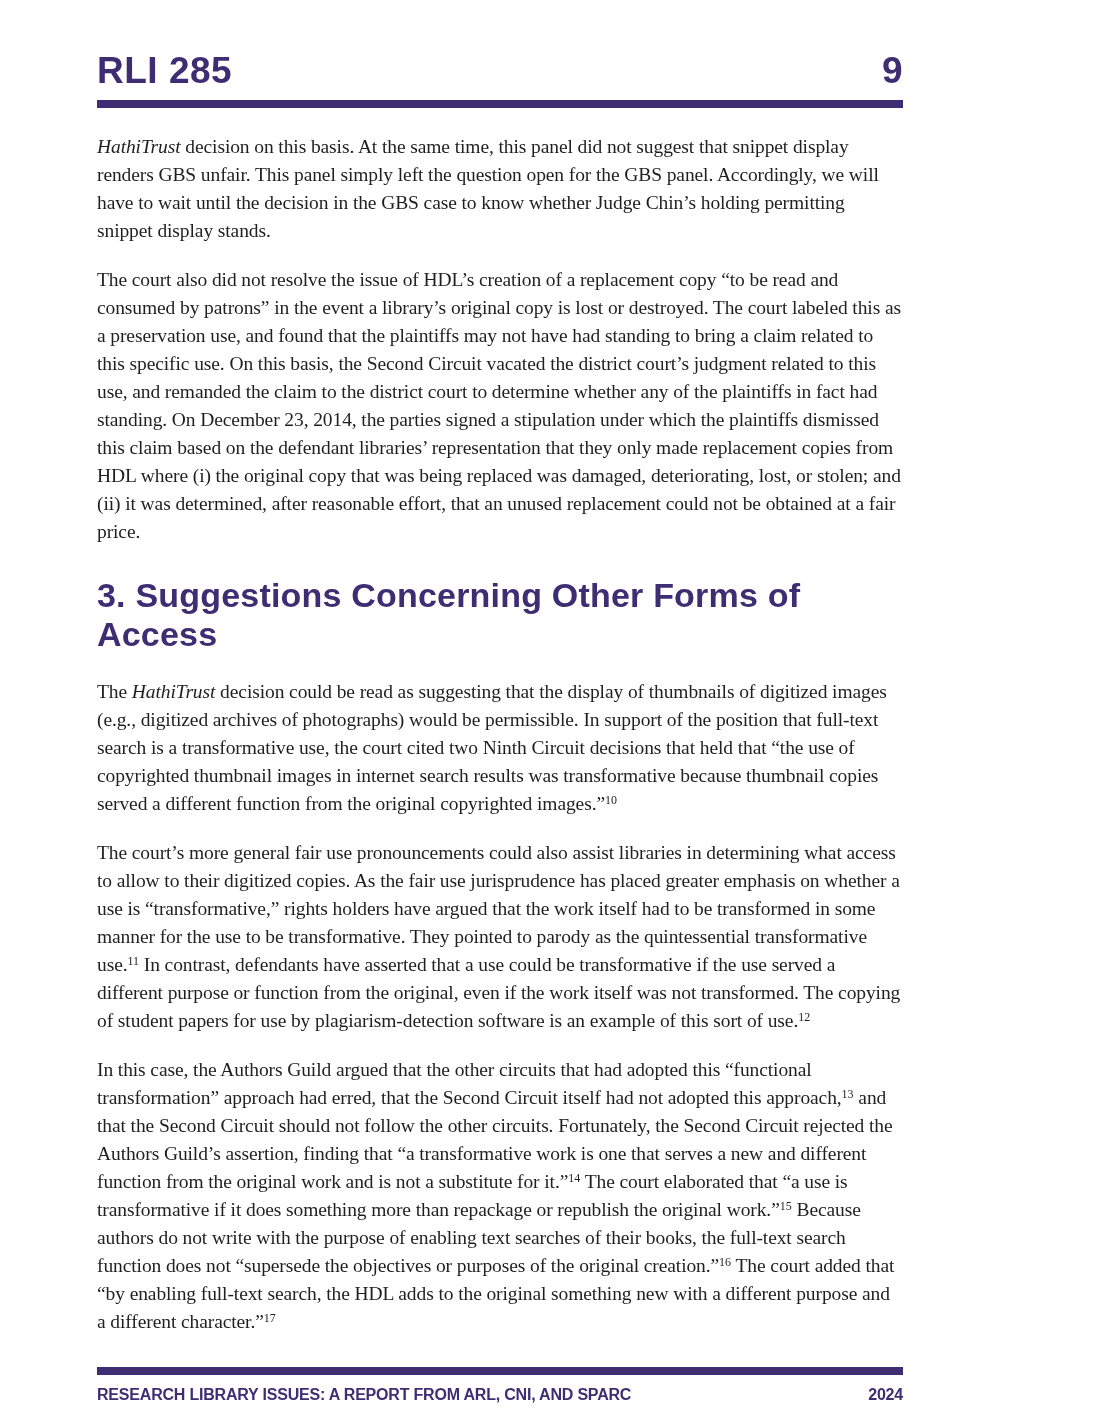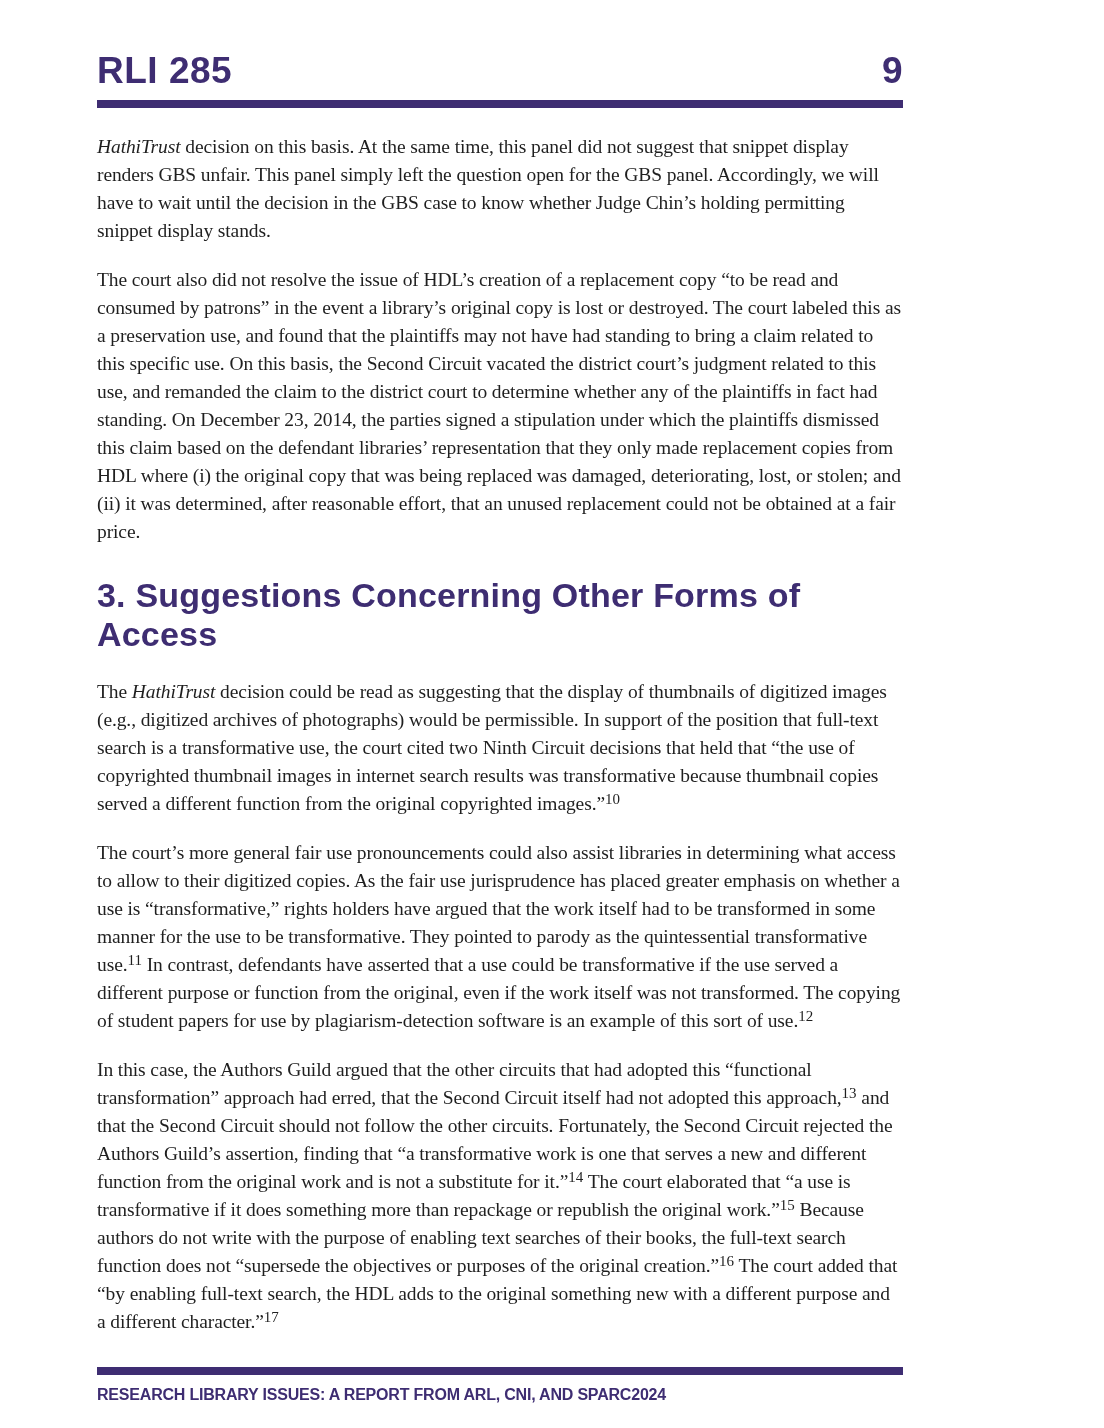--- a/index.html
+++ b/index.html
@@ -47,21 +47,21 @@
   
   .article-body {
     padding: 25px 97px 0 97px;
     font-size: 19.5px;
     line-height: 28px;
     letter-spacing: -0.1px;
   }
   .body-paragraph { margin: 0 0 21px 0; }
   .body-paragraph em { font-style: italic; }
   .body-paragraph sup {
-    font-size: 15px;
+    font-size: 12px;
     line-height: 0;
     position: relative;
     top: -6px;
     vertical-align: baseline;
     letter-spacing: 0;
   }
   .section-heading {
     font-family: "Liberation Sans", sans-serif;
     font-weight: bold;
     font-size: 34px;
@@ -76,21 +76,21 @@
     position: absolute;
     left: 0;
     right: 0;
     bottom: 0;
     padding: 0 97px 24px 97px;
     background: #ffffff;
   }
   .footer-rule { height: 8px; background: var(--accent); }
   .footer-row {
     display: flex;
-    justify-content: flex-start;
+    justify-content: space-between;
     align-items: baseline;
     margin-top: 11px;
     font-family: "Liberation Sans", sans-serif;
     font-weight: bold;
     font-size: 16px;
     color: var(--accent);
     letter-spacing: -0.2px;
   }
 </style>
 </head>

